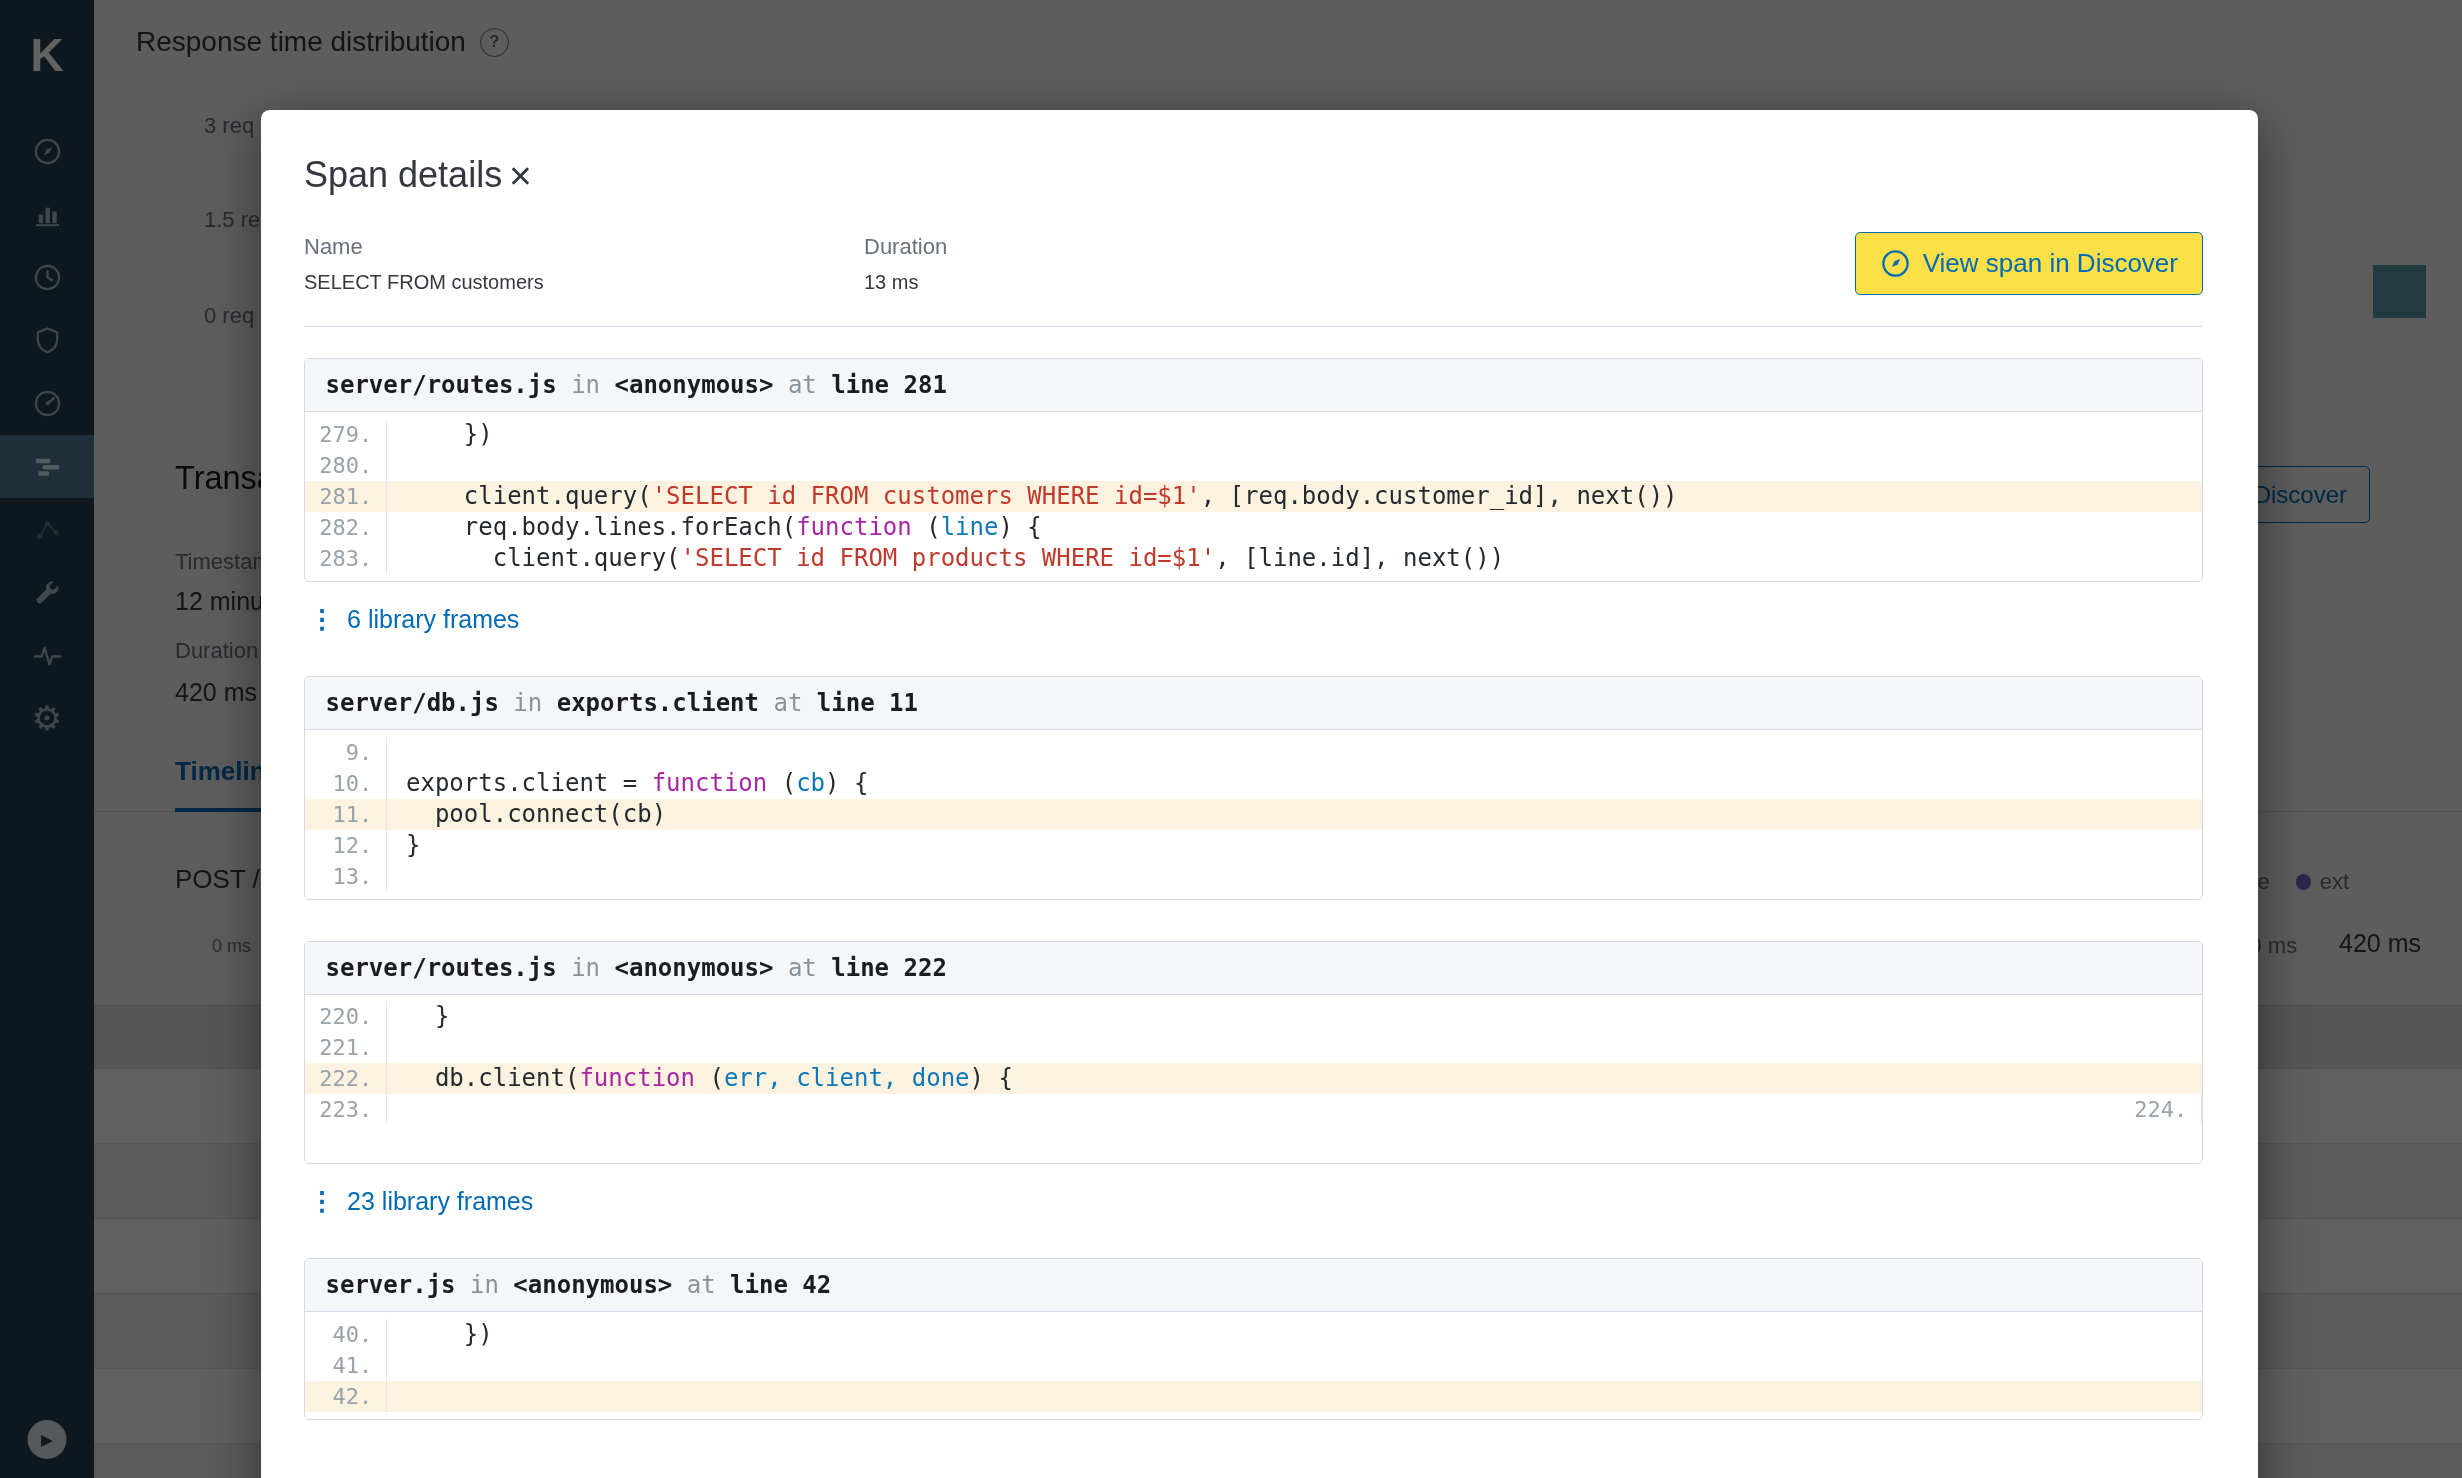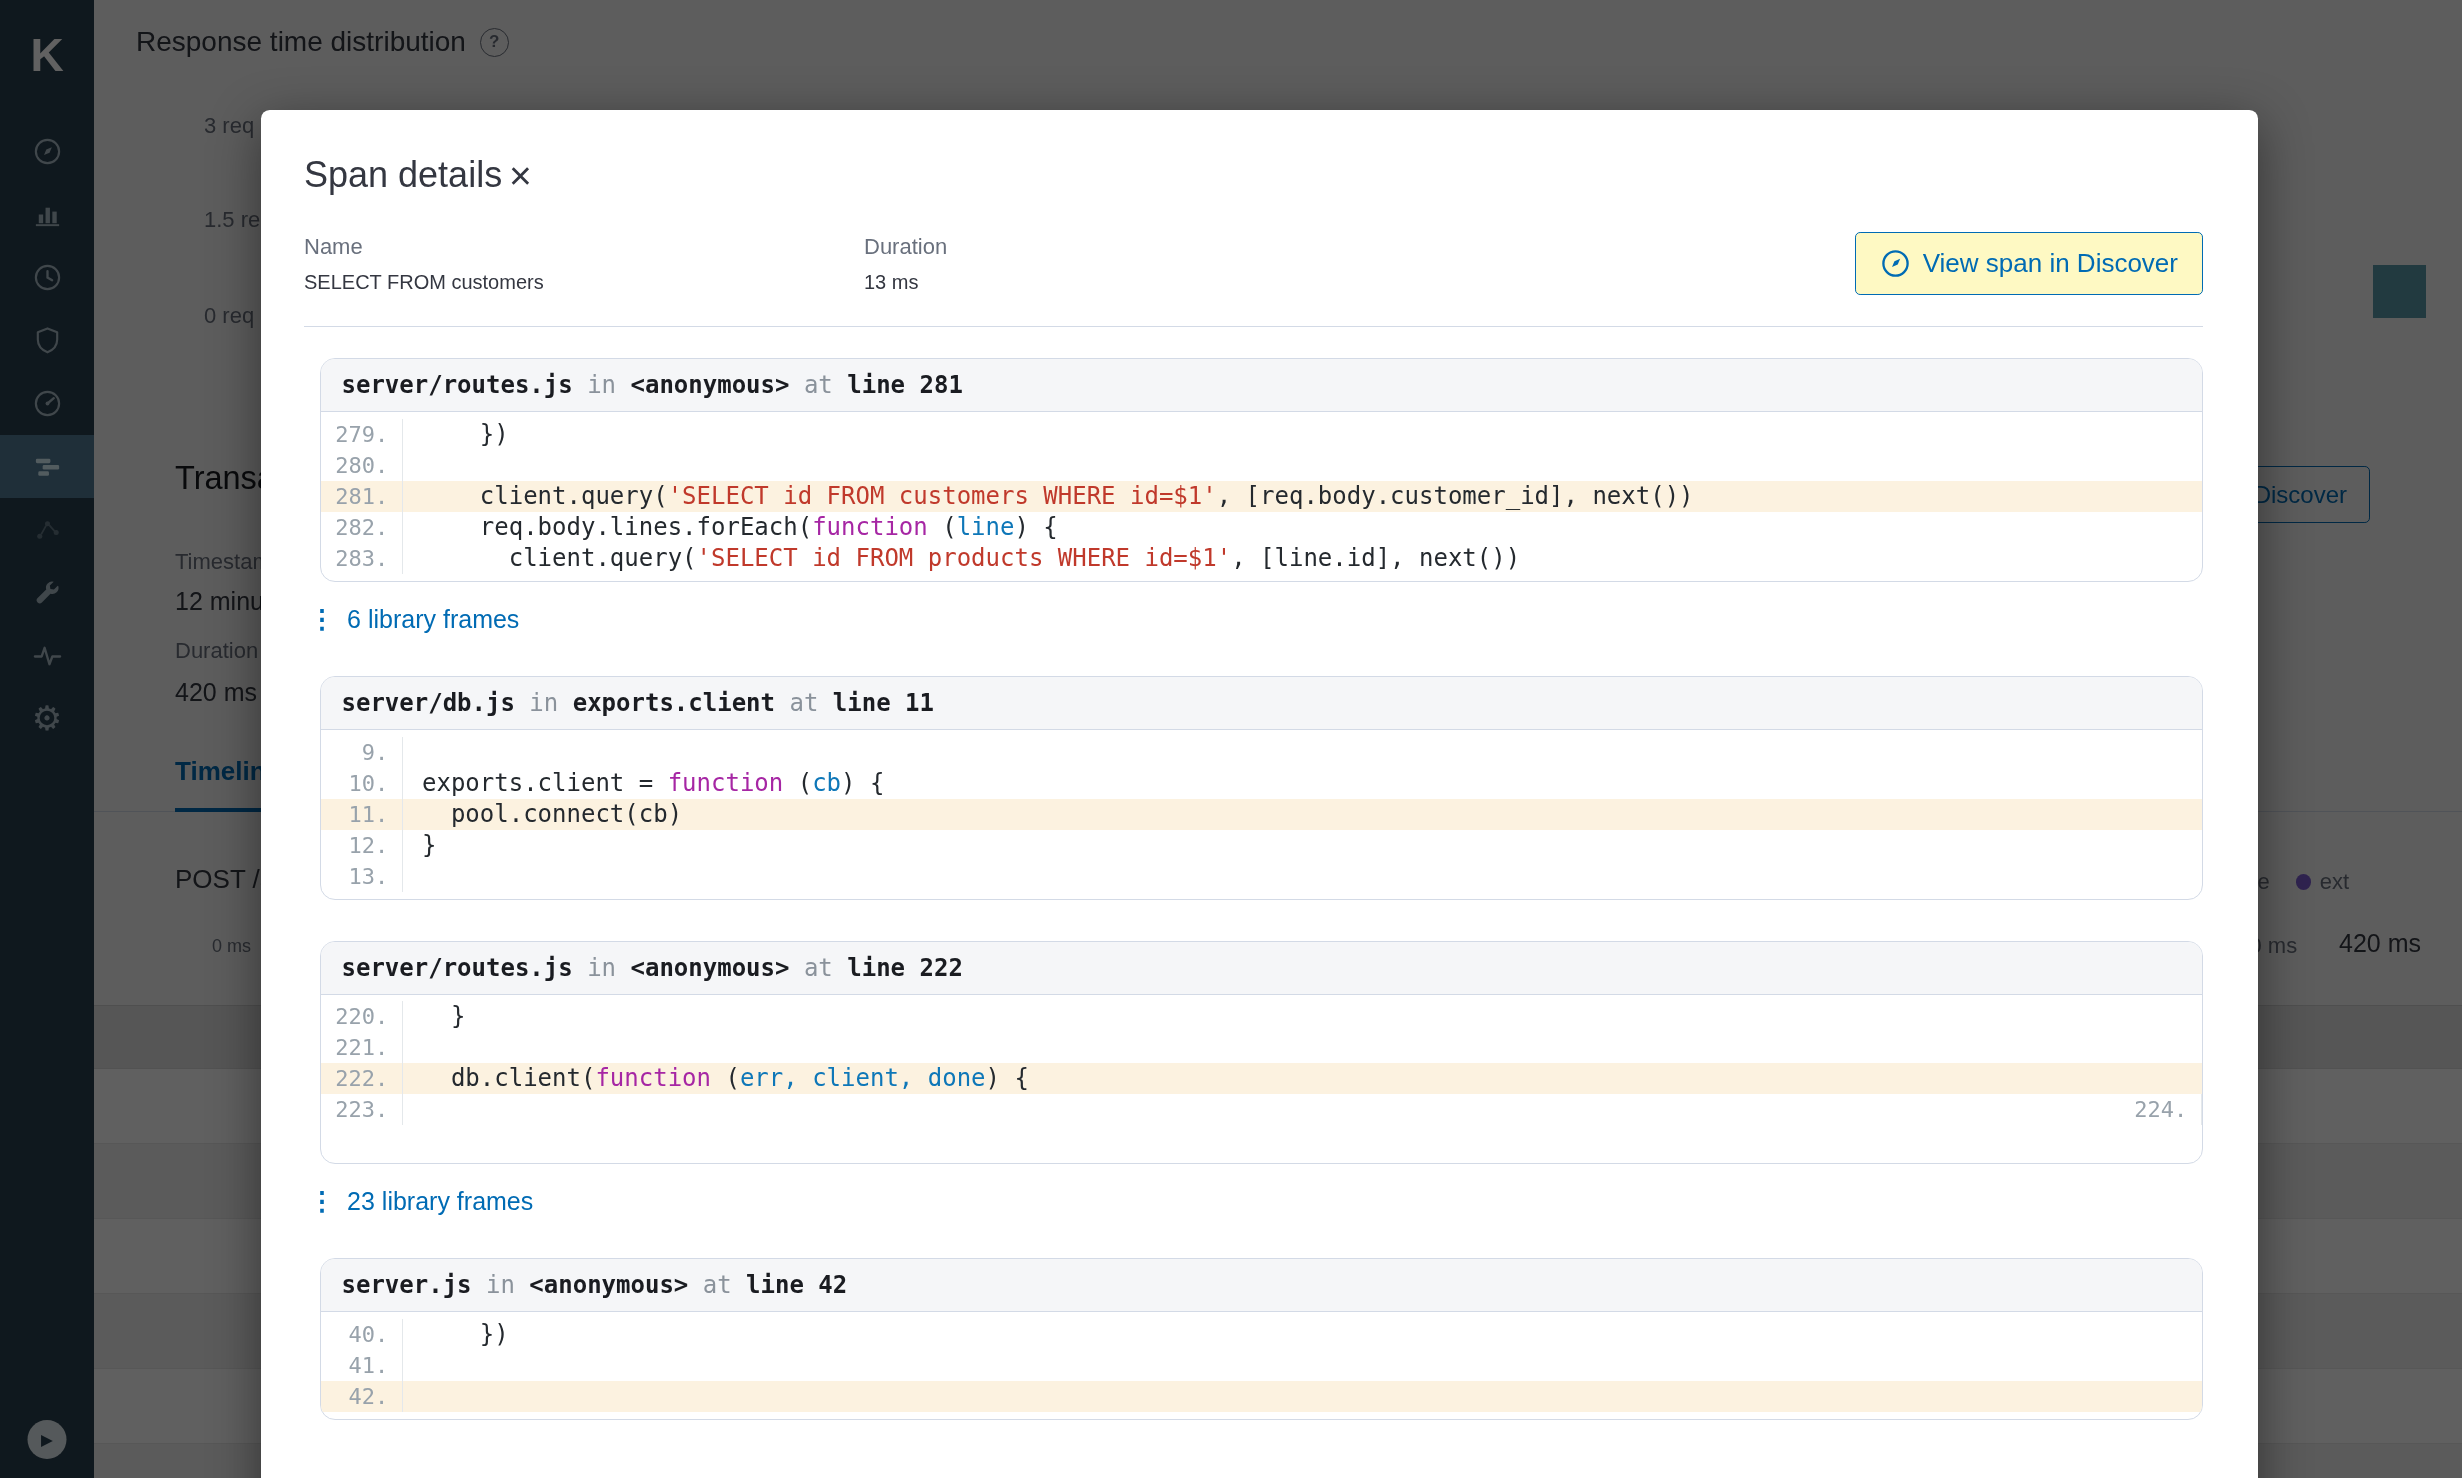--- a/index.html
+++ b/index.html
@@ -55,25 +55,25 @@
     box-shadow:0 13.7px 51px rgba(0,0,0,.45);z-index:60;overflow:hidden;}
   .modal-inner{padding:44px 55px 0 43px;}
   .modal-head{display:flex;justify-content:flex-start;align-items:flex-start;}
   .modal-head h1{margin:0;font-size:36px;font-weight:400;color:#343741;}
   .close{background:none;border:0;font-size:39px;color:#343741;line-height:1;padding:1.7px 6.8px;cursor:pointer;font-family:inherit;}
   .fields{display:flex;align-items:center;margin-top:36px;}
   .field .flabel{font-size:22px;color:#69707d;margin-bottom:10.3px;}
   .field .fvalue{font-size:20px;color:#343741;display:flex;align-items:center;gap:10.3px;}
   .type-dot{width:17px;height:17px;border-radius:50%;display:inline-block;}
   .discover-btn{margin-left:auto;display:inline-flex;align-items:center;gap:12px;height:63px;padding:0 24px;
-    background:#fef9c3;border:0.9px solid #006bb4;border-radius:5.1px;color:#006bb4;font-size:26px;cursor:pointer;font-family:inherit;white-space:nowrap;}
+    background:#fde047;border:0.9px solid #006bb4;border-radius:5.1px;color:#006bb4;font-size:26px;cursor:pointer;font-family:inherit;white-space:nowrap;}
   .divider{border:0;border-top:0.9px solid #d3dae6;margin:31px 0 0;}
   .sql-box{margin-top:32.5px;background:#fcf2e0;border-radius:3.4px;padding:17px 22px;
     font-family:"DejaVu Sans Mono",monospace;font-size:25px;color:#24292e;white-space:pre;}
-  .frame{margin-top:41px;border:0.9px solid #d3dae6;border-radius:15px;overflow:hidden;margin-left:16px;}
+  .frame{margin-top:41px;border:0.9px solid #d3dae6;border-radius:5px;overflow:hidden;}
   .stack > .frame:first-child{margin-top:31px;}
   .frame-header{background:#f5f6f8;border-bottom:0.9px solid #d3dae6;padding:12px 20.5px;
     font-family:"DejaVu Sans Mono",monospace;font-size:24px;color:#8a929b;white-space:pre-wrap;}
   .fh-b{font-weight:700;color:#1a1c21;}
   .code{display:grid;grid-template-columns:82px 1fr;padding:6.8px 0;font-family:"DejaVu Sans Mono",monospace;font-size:24px;}
   .ln{height:31px;line-height:31px;text-align:right;padding-right:13.7px;color:#98a2ab;border-right:0.9px solid #e4e8eb;font-size:22px;}
   .cl{height:31px;line-height:31px;padding-left:19px;white-space:pre;color:#24292e;}
   .hl{background:#fcf2e0;}
   .tk-s{color:#c0392b;}
   .tk-k{color:#a626a4;}

